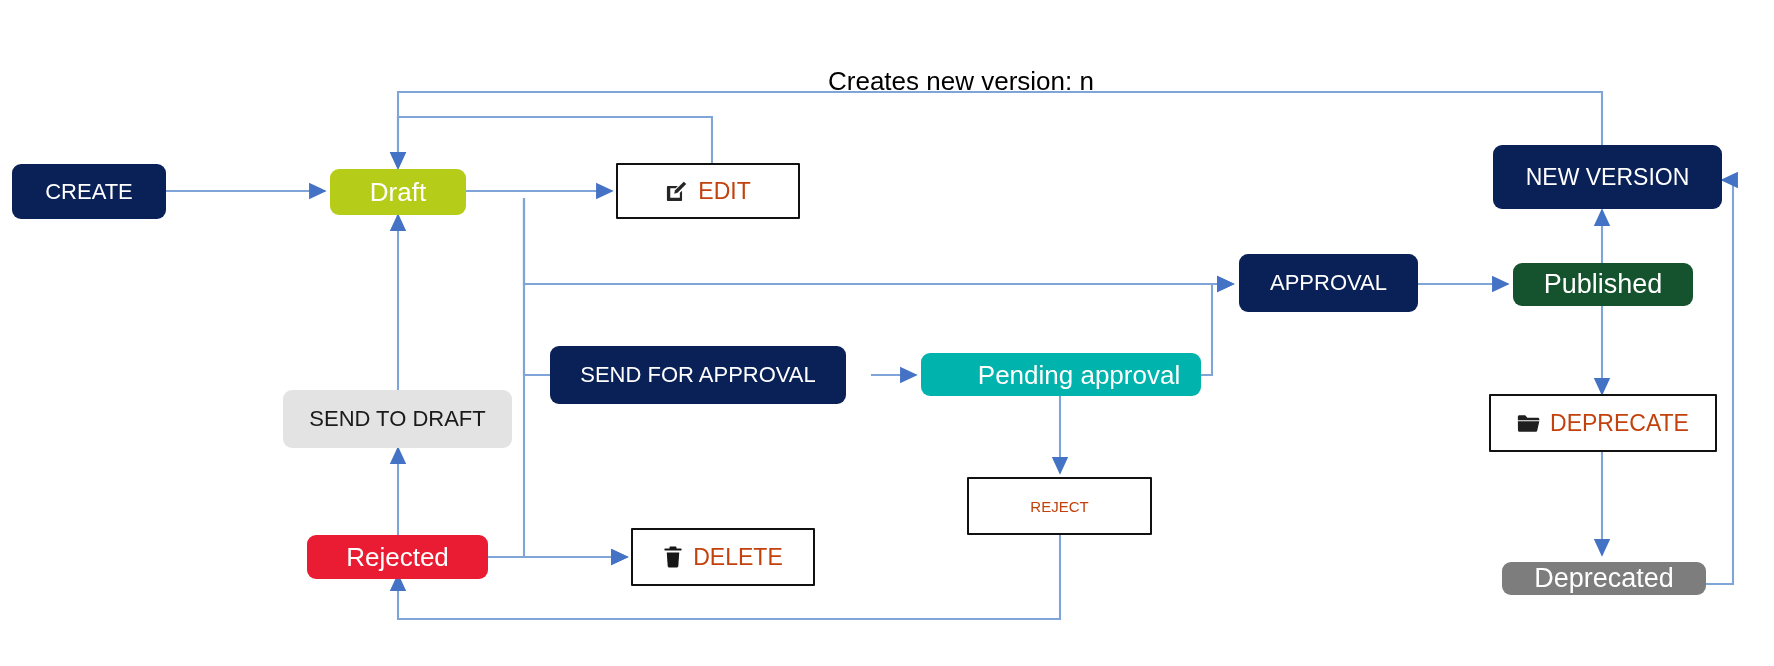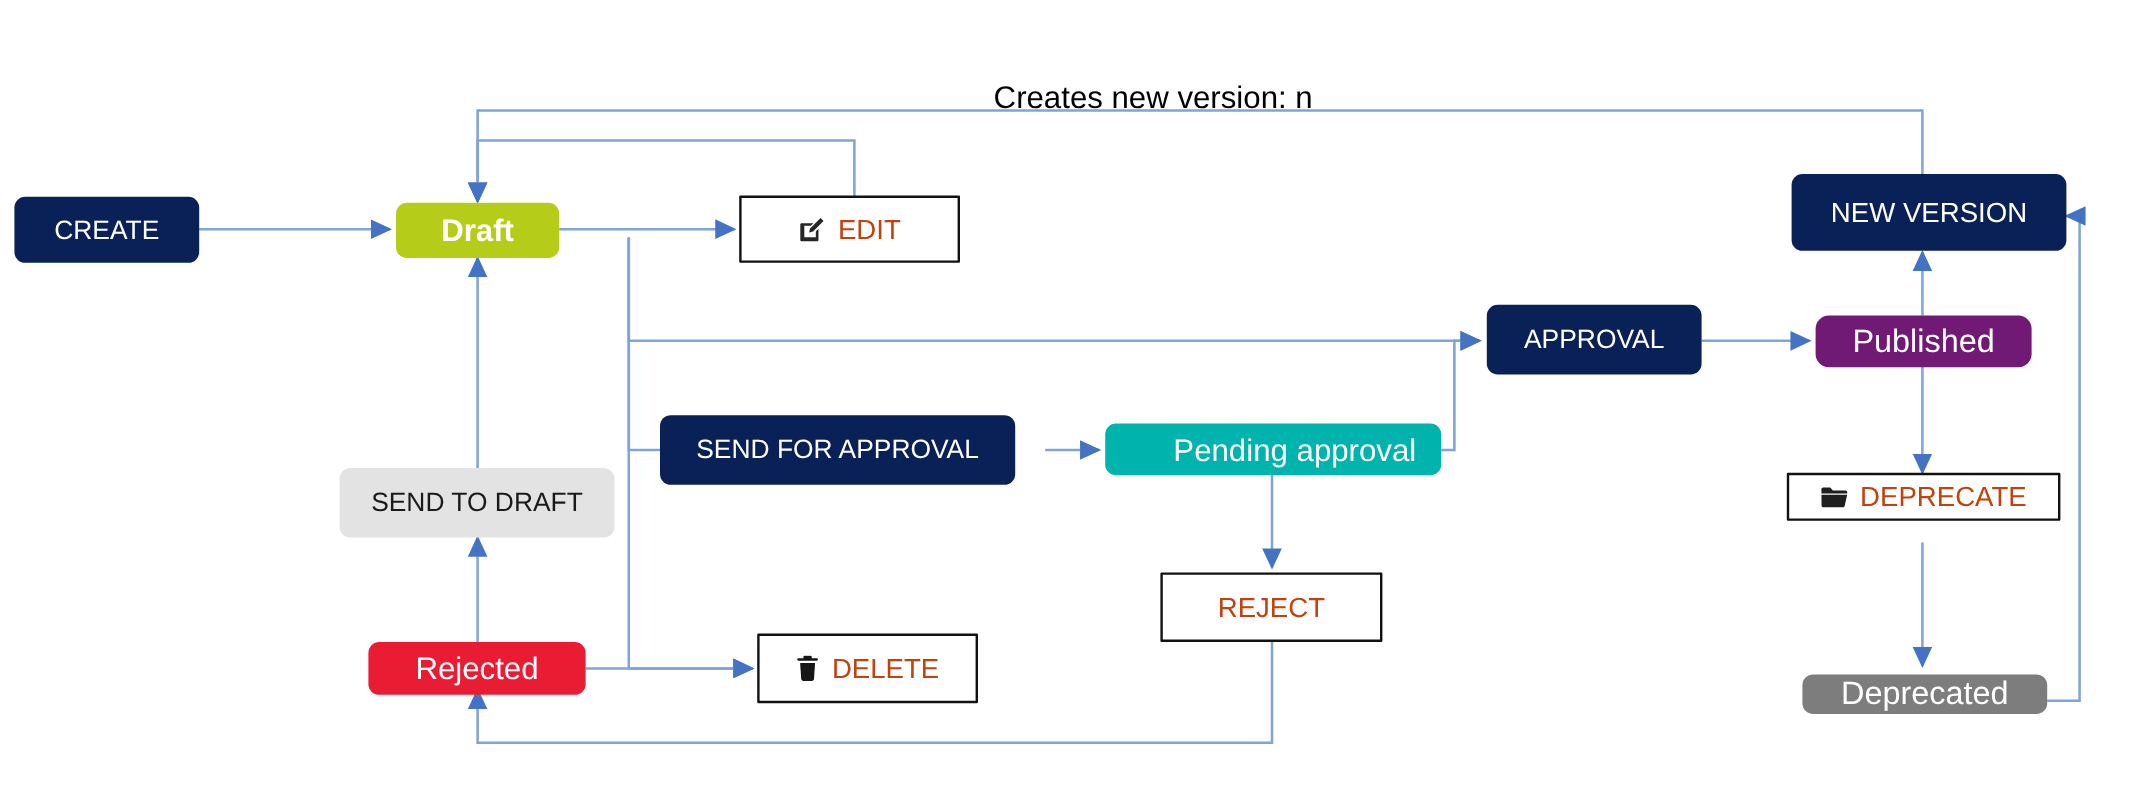--- a/index.html
+++ b/index.html
@@ -33,21 +33,21 @@
     white-space: nowrap;
     line-height: 1;
   }
   
   .node.filled {
     border-radius: 9px;
     color: #ffffff;
   }
   .node.navy   { background: #0a2158; }
   .node.olive  { background: #b5cc18; }
-  .node.green  { background: #701a75; border-radius: 11px; }
+  .node.green  { background: #14532d; }
   .node.teal   { background: #00b3ac; }
   .node.red    { background: #ea1c33; }
   .node.grey   { background: #7d7d7d; }
   .node.lightgrey {
     background: #e3e3e3;
     color: #1a1a1a;
     border-radius: 9px;
   }
   
   .node.outlined {
@@ -121,21 +121,21 @@
       <path d="M1602,452 L1602,555"></path>
 
       <path d="M1706,584 L1733,584 L1733,180 L1722,180"></path>
     </g>
   </svg>
 
   <div class="node filled navy" style="left:12px; top:164px; width:154px; height:55px; font-size:22px;">
     <span class="lbl">CREATE</span>
   </div>
 
-  <div class="node filled olive" style="left:330px; top:169px; width:136px; height:46px; font-size:26px;font-weight:bold;">
+  <div class="node filled olive" style="left:330px; top:169px; width:136px; height:46px; font-size:26px;">
     <span class="lbl">Draft</span>
   </div>
 
   <div class="node outlined" style="left:616px; top:163px; width:184px; height:56px; font-size:23px;">
     <span class="ico">
       <svg width="23" height="23" viewBox="0 0 24 24" aria-hidden="true">
         <path d="M3.2 6.2h10.2l-2.3 2.3H5.5v10h10v-5.1l2.3-2.3v9.7c0 .7-.6 1.2-1.2 1.2H3.2c-.7 0-1.2-.5-1.2-1.2V7.4c0-.7.5-1.2 1.2-1.2z" fill="#262626"></path>
         <path d="M19.6 1.7l2.6 2.6-9.1 9.1-3.5.9.9-3.5z" fill="#262626"></path>
       </svg>
     </span>
@@ -155,21 +155,21 @@
   </div>
 
   <div class="node filled teal" style="left:921px; top:353px; width:280px; height:43px; font-size:26px;padding-left:36px;">
     <span class="lbl">Pending approval</span>
   </div>
 
   <div class="node lightgrey" style="left:283px; top:390px; width:229px; height:58px; font-size:22px;">
     <span class="lbl">SEND TO DRAFT</span>
   </div>
 
-  <div class="node outlined" style="left:967px; top:477px; width:185px; height:58px; font-size:23px;">
+  <div class="node outlined" style="left:967px; top:477px; width:185px; height:58px; font-size:15px;">
     <span class="lbl">REJECT</span>
   </div>
 
   <div class="node filled red" style="left:307px; top:535px; width:181px; height:44px; font-size:26px;">
     <span class="lbl">Rejected</span>
   </div>
 
   <div class="node outlined" style="left:631px; top:528px; width:184px; height:58px; font-size:23px;">
     <span class="ico">
       <svg width="20" height="22" viewBox="0 0 20 24" aria-hidden="true">
@@ -177,21 +177,21 @@
         <path d="M3.2 7.1h13.6l-1 14.6c-.1 1-.9 1.7-1.9 1.7H6.1c-1 0-1.8-.7-1.9-1.7z" fill="#161616"></path>
       </svg>
     </span>
     <span class="lbl">DELETE</span>
   </div>
 
   <div class="node filled navy" style="left:1493px; top:145px; width:229px; height:64px; font-size:23px;">
     <span class="lbl">NEW VERSION</span>
   </div>
 
-  <div class="node outlined" style="left:1489px; top:394px; width:228px; height:40px; font-size:23px;">
+  <div class="node outlined" style="left:1489px; top:394px; width:228px; height:58px; font-size:23px;">
     <span class="ico">
       <svg width="23" height="19" viewBox="0 0 24 20" aria-hidden="true">
         <path d="M0.8 2.9c0-.9.7-1.6 1.6-1.6h6.1l2.3 2.6h11c.9 0 1.6.7 1.6 1.6v1.1H0.8z" fill="#1f1f1f"></path>
         <path d="M0.8 7.7h22.6l-2.2 9.6c-.2.8-.9 1.4-1.7 1.4H2.5c-.9 0-1.6-.7-1.6-1.6z" fill="#1f1f1f"></path>
       </svg>
     </span>
     <span class="lbl">DEPRECATE</span>
   </div>
 
   <div class="node filled grey" style="left:1502px; top:562px; width:204px; height:33px; font-size:27px;align-items:center;">

